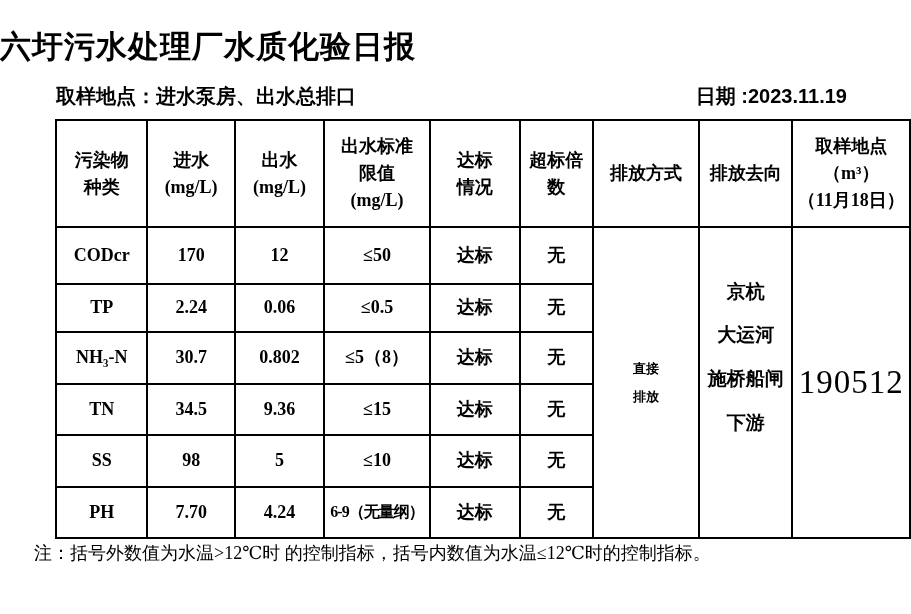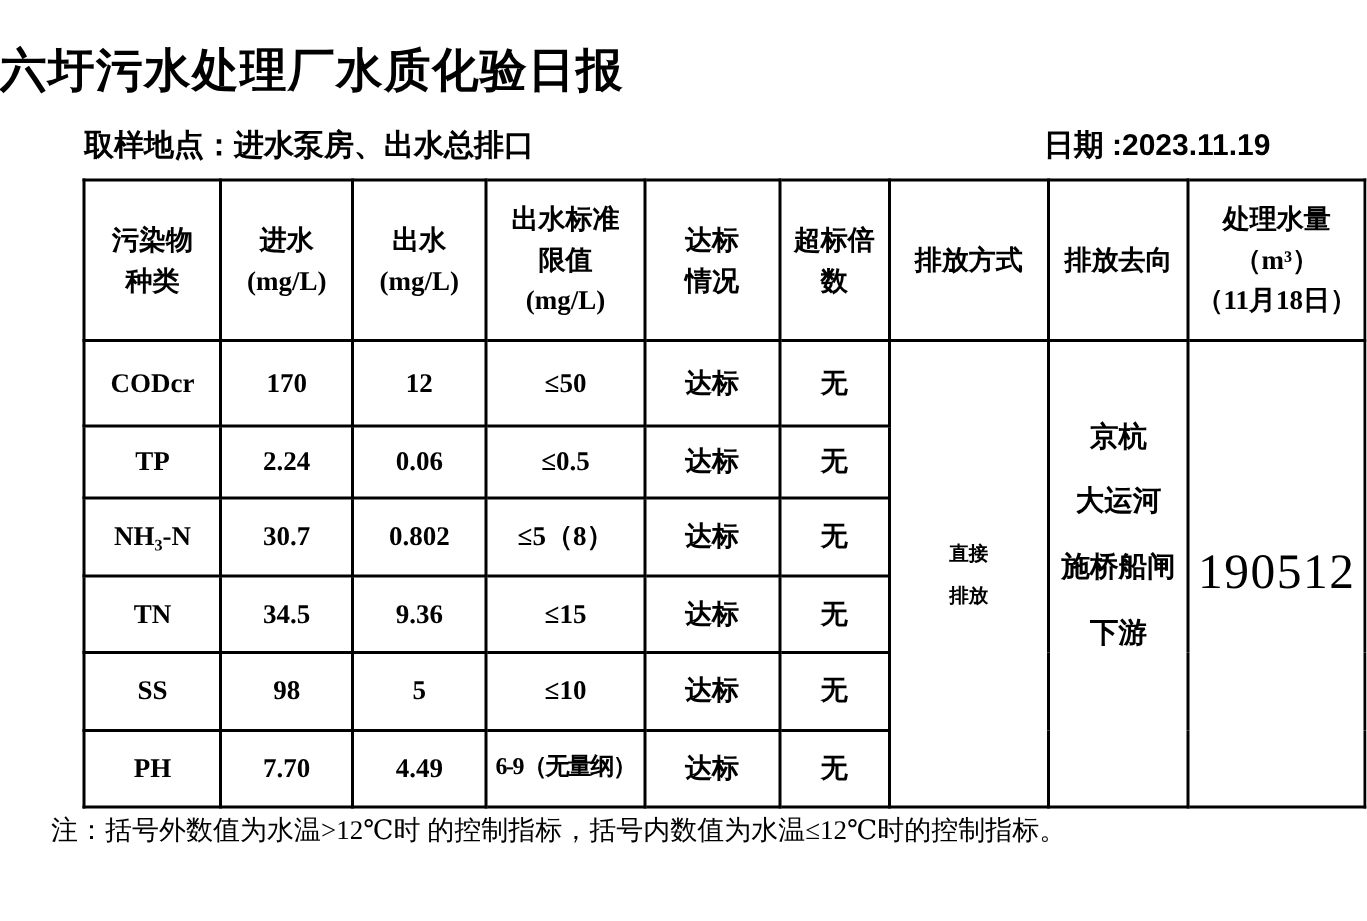--- a/index.html
+++ b/index.html
@@ -82,21 +82,21 @@
 (mg/L)</th>
       <th>出水标准
 限值
 (mg/L)</th>
       <th>达标
 情况</th>
       <th>超标倍
 数</th>
       <th>排放方式</th>
       <th>排放去向</th>
-      <th>处理水量
+      <th>取样地点
 （m³）
 （11月18日）</th>
     </tr>
 
     <tr class="r1">
       <td>CODcr</td>
       <td>170</td>
       <td>12</td>
       <td>≤50</td>
       <td>达标</td>
@@ -142,21 +142,21 @@
       <td>98</td>
       <td>5</td>
       <td>≤10</td>
       <td>达标</td>
       <td>无</td>
     </tr>
 
     <tr class="r6">
       <td>PH</td>
       <td>7.70</td>
-      <td>4.49</td>
+      <td>4.24</td>
       <td class="limit-small">6-9（无量纲）</td>
       <td>达标</td>
       <td>无</td>
     </tr>
   </tbody>
 </table>
 
 <div class="note">注：括号外数值为水温&gt;12℃时 的控制指标，括号内数值为水温≤12℃时的控制指标。</div>
 
 </body></html>

